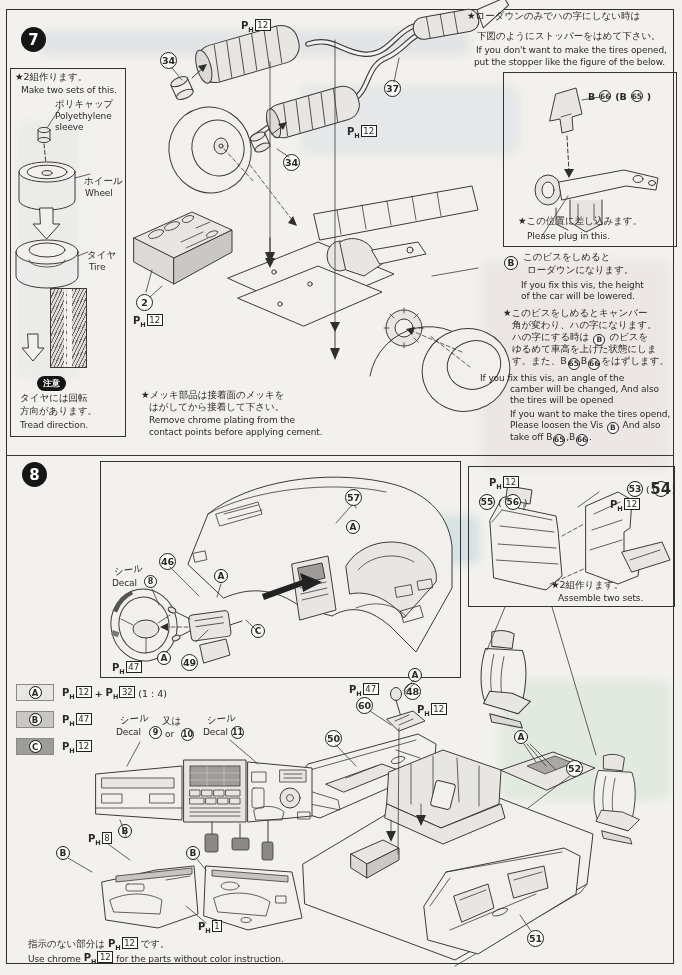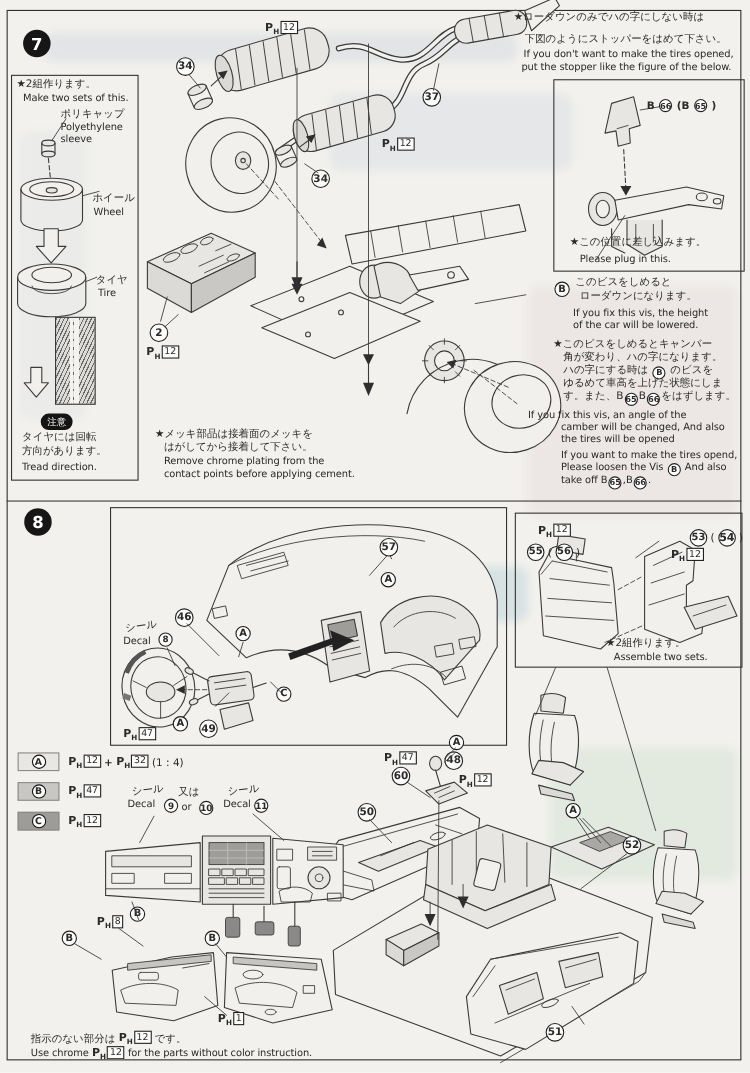--- a/index.html
+++ b/index.html
@@ -15,21 +15,21 @@
 .cn{position:absolute;display:inline-flex;align-items:center;justify-content:center;border:1.3px solid #222;border-radius:50%;background:#fcfcfa;font-weight:bold;width:17px;height:17px;font-size:9.5px}
 .cni{display:inline-flex;align-items:center;justify-content:center;border:1px solid #222;border-radius:50%;background:#fff;width:12px;height:12px;font-size:7.5px;font-weight:bold;vertical-align:-2px;margin:0 1px}
 .cn.sm{width:13px;height:13px;font-size:8px;border-width:1px}
 .cl{position:absolute;width:14px;height:14px;border:1.3px solid #1d1d1d;border-radius:50%;background:#fbfbf9;display:flex;align-items:center;justify-content:center;font-weight:bold;font-size:9px}
 .cli{width:13px;height:13px;border:1.2px solid #111;border-radius:50%;background:#fdfdfb;font-size:8.5px;font-weight:bold;display:flex;align-items:center;justify-content:center}
 .badge{position:absolute;width:25px;height:25px;border-radius:50%;background:#161616;color:#fff;display:flex;align-items:center;justify-content:center;font-size:15px;font-weight:bold}
 .ph{position:absolute;font-size:10px;font-weight:bold;white-space:nowrap}
 .phi{font-size:10px;font-weight:bold;white-space:nowrap}
 .ph .hh,.phi .hh{font-size:6.5px}
 .ph .bx,.phi .bx{display:inline-block;border:1px solid #222;background:#fcfcfa;font-weight:normal;font-size:8.5px;padding:0 1.5px;margin-left:1px;vertical-align:1px}
-.caution{position:absolute;background:#141414;color:#fff;border-radius:8px;font-size:8.5px;font-weight:normal;padding:1.5px 6px}
+.caution{position:absolute;background:#141414;color:#fff;border-radius:8px;font-size:8.5px;font-weight:bold;padding:1.5px 6px}
 svg{position:absolute;overflow:visible}
 .ln{fill:none;stroke:#3b3b3b;stroke-width:1;stroke-linecap:round;stroke-linejoin:round}
 .th{stroke-width:.8}
 .fA{fill:#f1f0ec}.fB{fill:#e7e6e2}.fC{fill:#dbdad6}.fD{fill:#c9c8c4}.fG{fill:#9e9d9a}
 .dsh{stroke-dasharray:4 2.5}
 .po{stroke:#3b3b3b;stroke-width:5.5;fill:none;stroke-linecap:round}
 .pi{stroke:#f2f1ed;stroke-width:3.2;fill:none;stroke-linecap:round}
 .bleed{position:absolute;filter:blur(4px);border-radius:10px;pointer-events:none}
 .sw{position:absolute;width:38px;height:17px;display:flex;align-items:center;justify-content:center;border:1px solid #8a8a88}
 .swA{background:#e8e7e3}.swB{background:#c8c7c4}.swC{background:#9d9c99}
@@ -316,21 +316,21 @@
   <div class="ph" style="left:489px;top:476px"><span>P</span><sub class="hh">H</sub><span class="bx">12</span></div>
   <div class="row" style="left:479px;top:494px">
     <span class="cn sm" style="position:static;width:16px;height:16px;font-size:9px">55</span>
       <span class="jp">(</span>
       <span class="cn sm" style="position:static;width:16px;height:16px;font-size:9px">56</span>
       <span class="jp">)</span>
   </div>
   <div class="row" style="left:627px;top:481px">
     <span class="cn sm" style="position:static;width:16px;height:16px;font-size:9px">53</span>
       <span class="jp">(</span>
-      <span class="cn sm" style="position:static;width:16px;height:16px;font-size:10px">54</span>
+      <span class="cn sm" style="position:static;width:16px;height:16px;font-size:15px">54</span>
       <span class="jp">)</span>
   </div>
   <div class="ph" style="left:610px;top:498px"><span>P</span><sub class="hh">H</sub><span class="bx">12</span></div>
   <div class="t jp" style="left:551px;top:580px">★2組作ります。</div>
   <div class="t en" style="left:558px;top:593px">Assemble two sets.</div>
 
   <div class="sw swA" style="left:16px;top:684px">
       <span class="cli">A</span>
     </div>
   <div class="row" style="left:62px;top:686px">
@@ -417,21 +417,21 @@
   </svg>
 
   <div class="cl" style="left:408px;top:668px">A</div>
   <div class="cn" style="left:404px;top:683px">48</div>
   <div class="ph" style="left:349px;top:683px"><span>P</span><sub class="hh">H</sub><span class="bx">47</span></div>
   <div class="cn" style="left:356px;top:697px">60</div>
   <div class="ph" style="left:417px;top:703px"><span>P</span><sub class="hh">H</sub><span class="bx">12</span></div>
   <div class="cn" style="left:325px;top:730px">50</div>
   <div class="cl" style="left:514px;top:730px">A</div>
   <div class="cn" style="left:566px;top:760px">52</div>
-  <div class="cn" style="left:496px;top:930px">51</div>
+  <div class="cn" style="left:527px;top:930px">51</div>
 
   <svg style="left:94px;top:750px" width="220" height="120" viewBox="0 0 220 120">
     <polygon class="ln fA" points="2,24 88,16 88,70 2,64"></polygon>
     <rect class="ln th fB" x="8" y="28" width="72" height="10"></rect>
     <rect class="ln th" x="56" y="44" width="24" height="9"></rect>
       <rect class="ln th" x="8" y="44" width="20" height="9"></rect>
     <path class="ln th" d="M2,58 h86"></path>
     <rect class="ln fB" x="90" y="10" width="62" height="62"></rect>
     <rect x="96" y="16" width="50" height="20" fill="#9e9d9a" stroke="#3b3b3b" stroke-width=".8"></rect>
     <path d="M96,23 h50 M96,30 h50 M113,16 v20 M130,16 v20" stroke="#c6c5c2" stroke-width=".7"></path>

